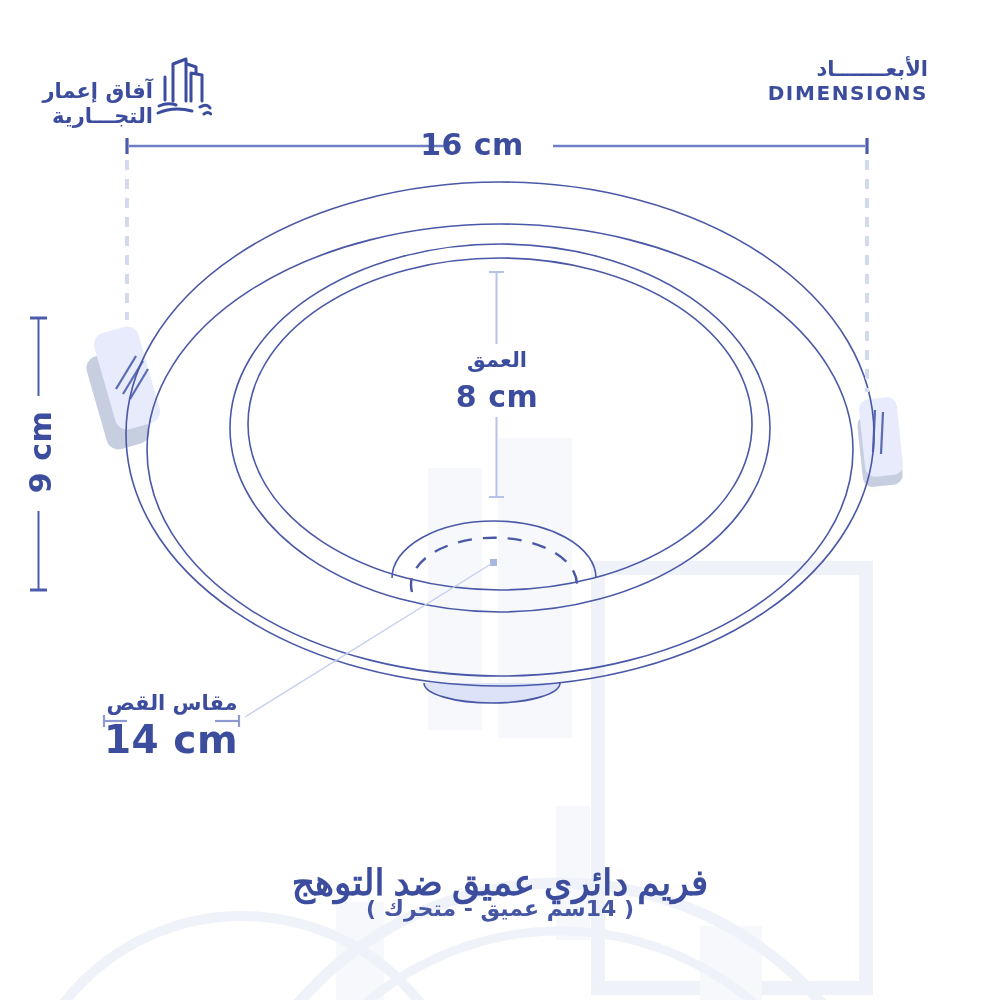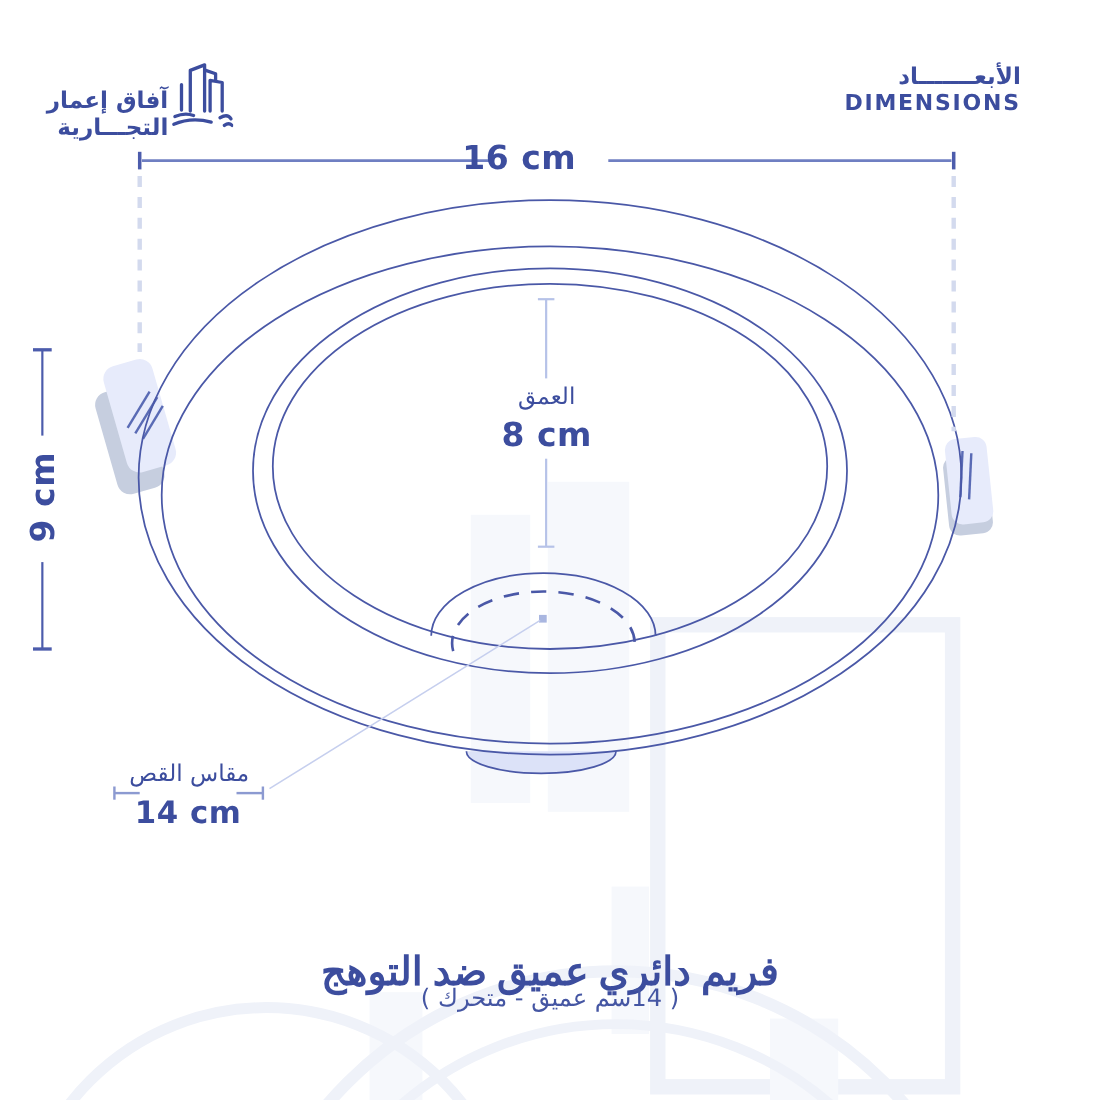--- a/index.html
+++ b/index.html
@@ -18,25 +18,25 @@
     --subtitle:#4556A3;
   }
   html,body{margin:0;padding:0;}
   body{
     width:1000px;height:1000px;position:relative;background:#ffffff;
     font-family:"DejaVu Sans", sans-serif;overflow:hidden;
   }
   #art{position:absolute;left:0;top:0;}
   .lbl{
     position:absolute;transform:translate(-50%,-50%);
-    color:var(--primary);white-space:nowrap;line-height:1.1;
+    color:var(--primary);white-space:nowrap;line-height:1.1;font-weight:bold;
   }
   .lbl.rot{transform:translate(-50%,-50%) rotate(-90deg);}
   .num{font-weight:bold;font-size:30px;letter-spacing:.5px;}
-  .num.big{font-size:28px;text-align:right;}
+  .num.big{font-size:39px;text-align:right;}
   .arlabel{font-size:21px;}
   .title-main{font-size:36px;font-weight:bold;}
   .title-sub{font-size:22px;color:var(--subtitle);}
   .brand-text{
     position:absolute;right:847px;top:56px;text-align:right;
     color:var(--primary);font-weight:bold;font-size:21px;line-height:25px;white-space:nowrap;margin-top:23px;
   }
   .dim-block{
     position:absolute;right:72px;top:56px;text-align:right;color:var(--primary);white-space:nowrap;
   }

